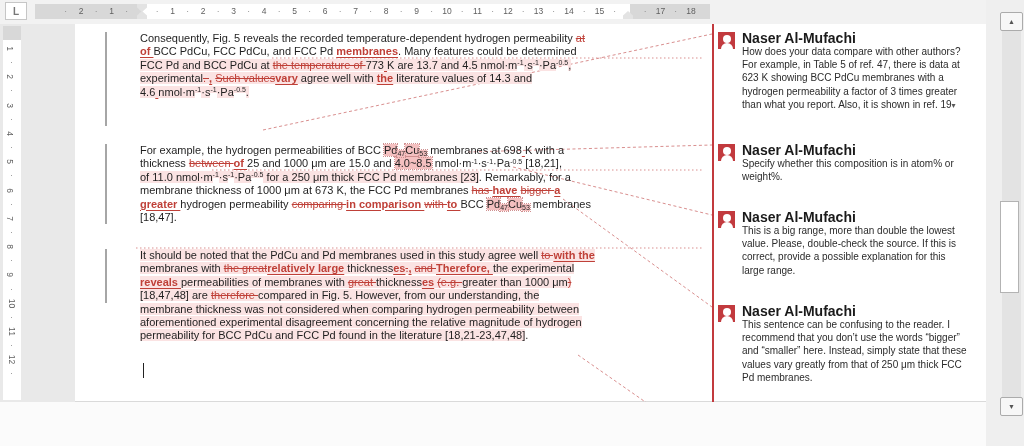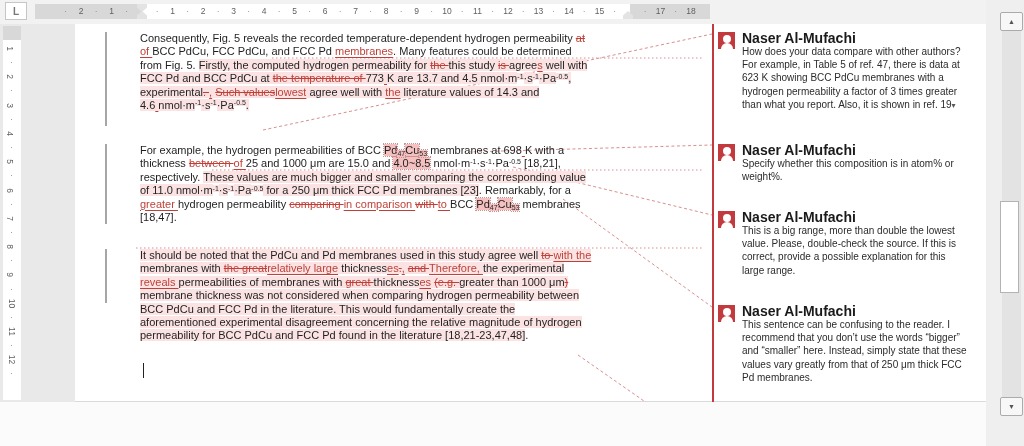--- a/index.html
+++ b/index.html
@@ -50,21 +50,21 @@
 
   .change-bar{position:absolute;left:30px;width:2px;background:#a6a6a6;}
 
   #doc-text{position:absolute;left:65px;top:0;width:575px;height:378px;color:var(--ink);
     font-size:11px;cursor:text;}
   .para{position:absolute;left:0;width:575px;}
   .line{height:13.4px;line-height:13.4px;white-space:pre;}
   .hl{background:var(--hl);}
   .anc{background:var(--anc);outline:1px dotted #cf9090;}
   .del{color:var(--tred);text-decoration:line-through;}
-  .ins{color:var(--tred);text-decoration:underline;text-underline-offset:1.5px;}
+  .ins{color:var(--tred);text-decoration:underline;text-underline-offset:1.5px;font-weight:bold;}
   .sup{font-size:7px;position:relative;top:-3.5px;}
   .sub{font-size:7px;position:relative;top:2px;}
 
   #cursor{position:absolute;left:68px;top:339px;width:1px;height:15px;background:#222;}
 
   #connectors{position:absolute;left:0;top:0;width:911px;height:378px;pointer-events:none;}
 
   
   #comment-rail{position:absolute;left:637px;top:0;width:2px;height:378px;background:var(--cred);}
   #comments{position:absolute;left:0;top:0;width:911px;height:378px;font-size:10px;}
@@ -199,39 +199,38 @@
       <path d="M393 128 L637 121" stroke="#d98f8f" stroke-width="1" stroke-dasharray="3,2.5" fill="none"></path>
       <path d="M438 143 L637 191" stroke="#d98f8f" stroke-width="1" stroke-dasharray="3,2.5" fill="none"></path>
       <path d="M488 175 L637 283" stroke="#d98f8f" stroke-width="1" stroke-dasharray="3,2.5" fill="none"></path>
       <path d="M503 331 L645 430" stroke="#d98f8f" stroke-width="1" stroke-dasharray="3,2.5" fill="none"></path>
     </svg>
 
     <div id="doc-text">
         <div class="para" style="top: 8px;">
           <div class="line"><span>Consequently, Fig. 5 reveals the recorded temperature-dependent hydrogen permeability </span><span class="del">at</span></div>
           <div class="line"><span class="ins">of </span><span>BCC PdCu, FCC PdCu, and FCC Pd </span><span class="ins">membranes</span><span>. Many features could be determined</span></div>
-          <div class="line"><span>from Fig. 5. </span><span class="hl">Firstly, the computed hydrogen permeability for </span><span class="hl del">the </span><span class="hl">this study </span><span class="hl del">is </span><span class="hl">agree</span><span class="hl ins">s</span><span class="hl"> well with</span></div>
           <div class="line"><span class="hl">FCC Pd and BCC PdCu at </span><span class="hl del">the temperature of </span><span class="hl">773</span><span class="hl ins"> </span><span class="hl">K are 13.7 and 4.5 nmol·m</span><span class="hl sup">-1</span><span class="hl">·s</span><span class="hl sup">-1</span><span class="hl">·Pa</span><span class="hl sup">-0.5</span><span class="hl">,</span></div>
-          <div class="line"><span class="hl">experimental</span><span class="hl del">. </span><span class="hl ins">,</span><span class="hl"> </span><span class="hl del">Such values</span><span class="hl ins">lowest</span><span class="hl"> agree well with </span><span class="hl ins">the</span><span class="hl"> literature values of 14.3 and</span></div>
+          <div class="line"><span class="hl">experimental</span><span class="hl del">. </span><span class="hl ins">,</span><span class="hl"> </span><span class="hl del">Such values</span><span class="hl ins">vary</span><span class="hl"> agree well with </span><span class="hl ins">the</span><span class="hl"> literature values of 14.3 and</span></div>
           <div class="line"><span class="hl">4.6</span><span class="hl ins"> </span><span class="hl">nmol·m</span><span class="hl sup">-1</span><span class="hl">·s</span><span class="hl sup">-1</span><span class="hl">·Pa</span><span class="hl sup">-0.5</span><span class="hl">.</span></div>
         </div>
         <div class="para" style="top: 120px;">
           <div class="line"><span>For example, the hydrogen permeabilities of BCC </span><span class="anc">Pd</span><span class="anc sub">47</span><span class="anc">Cu</span><span class="anc sub">53</span><span> membranes at 698</span><span class="ins"> </span><span>K with a</span></div>
           <div class="line"><span>thickness </span><span class="del">between </span><span class="ins">of </span><span>25 and 1000 μm are 15.0 and </span><span class="anc">4.0~8.5</span><span> nmol·m</span><span class="sup">-1</span><span>·s</span><span class="sup">-1</span><span>·Pa</span><span class="sup">-0.5</span><span> [18,21],</span></div>
-          <div class="line"><span>respectively. </span><span class="hl">These values are much bigger and smaller comparing the corresponding value</span></div>
           <div class="line"><span class="hl">of 11.0 nmol·m</span><span class="hl sup">-1</span><span class="hl">·s</span><span class="hl sup">-1</span><span class="hl">·Pa</span><span class="hl sup">-0.5</span><span class="hl"> for a 250 μm thick FCC Pd membranes [23]</span><span>. Remarkably, for a</span></div>
+          <div class="line"><span>membrane thickness of 1000 μm at 673 K, the FCC Pd membranes </span><span class="del">has </span><span class="ins">have </span><span class="del">bigger </span><span class="ins">a</span></div>
           <div class="line"><span class="ins">greater </span><span>hydrogen permeability </span><span class="del">comparing </span><span class="ins">in comparison </span><span class="del">with </span><span class="ins">to </span><span>BCC </span><span class="anc">Pd</span><span class="anc sub">47</span><span class="anc">Cu</span><span class="anc sub">53</span><span> membranes</span></div>
           <div class="line"><span>[18,47].</span></div>
         </div>
         <div class="para" style="top: 225px;">
           <div class="line"><span class="hl">It should be noted that the PdCu and Pd membranes used in this study agree well </span><span class="hl del">to </span><span class="hl ins">with the</span></div>
           <div class="line"><span class="hl">membranes with </span><span class="hl del">the great</span><span class="hl ins">relatively large</span><span class="hl"> thickness</span><span class="hl ins">es</span><span class="hl del">.</span><span class="hl ins">,</span><span class="hl"> </span><span class="hl del">and </span><span class="hl ins">Therefore, </span><span class="hl">the experimental</span></div>
           <div class="line"><span class="hl ins">reveals </span><span class="hl">permeabilities of membranes with </span><span class="hl del">great </span><span class="hl">thickness</span><span class="hl ins">es</span><span class="hl"> </span><span class="hl del">(e.g. </span><span class="hl">greater than 1000 μm</span><span class="hl del">)</span></div>
+          <div class="line"><span class="hl">[18,47,48] are </span><span class="hl del">therefore </span><span class="hl">compared in Fig. 5. However, from our understanding, the</span></div>
           <div class="line"><span class="hl">membrane thickness was not considered when comparing hydrogen permeability between</span></div>
-          <div class="line"><span class="hl">BCC PdCu and FCC Pd in the literature. This would fundamentally create the</span></div>
           <div class="line"><span class="hl">aforementioned experimental disagreement concerning the relative magnitude of hydrogen</span></div>
           <div class="line"><span class="hl">permeability for BCC PdCu and FCC Pd found in the literature [18,21-23,47,48]</span><span>.</span></div>
         </div>
       </div>
     <div id="cursor"></div>
 
     <div id="comment-rail"></div>
     <div id="comments">
   <div class="comment" style="top: 7px;">
     <div class="avatar"></div>

